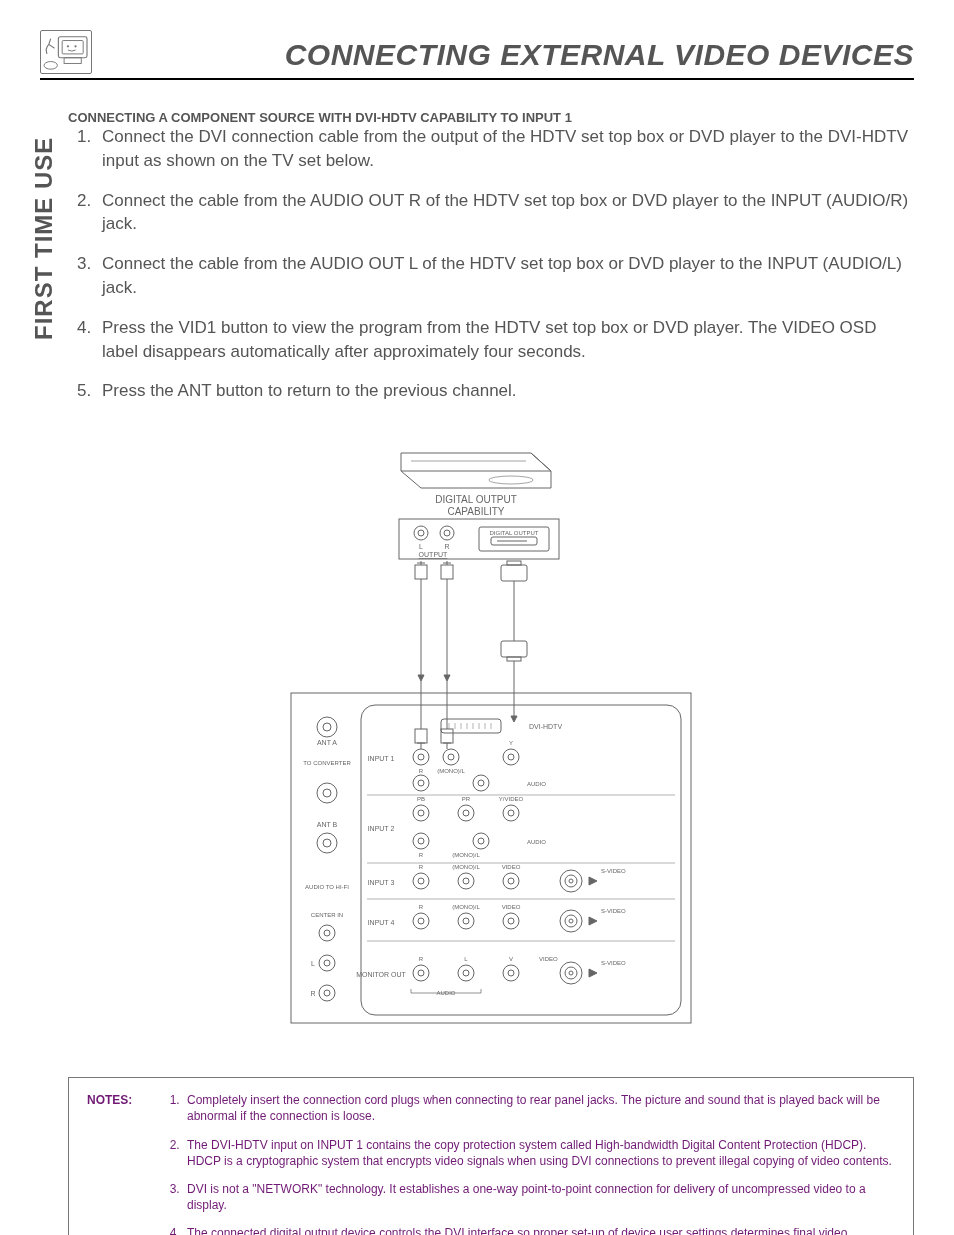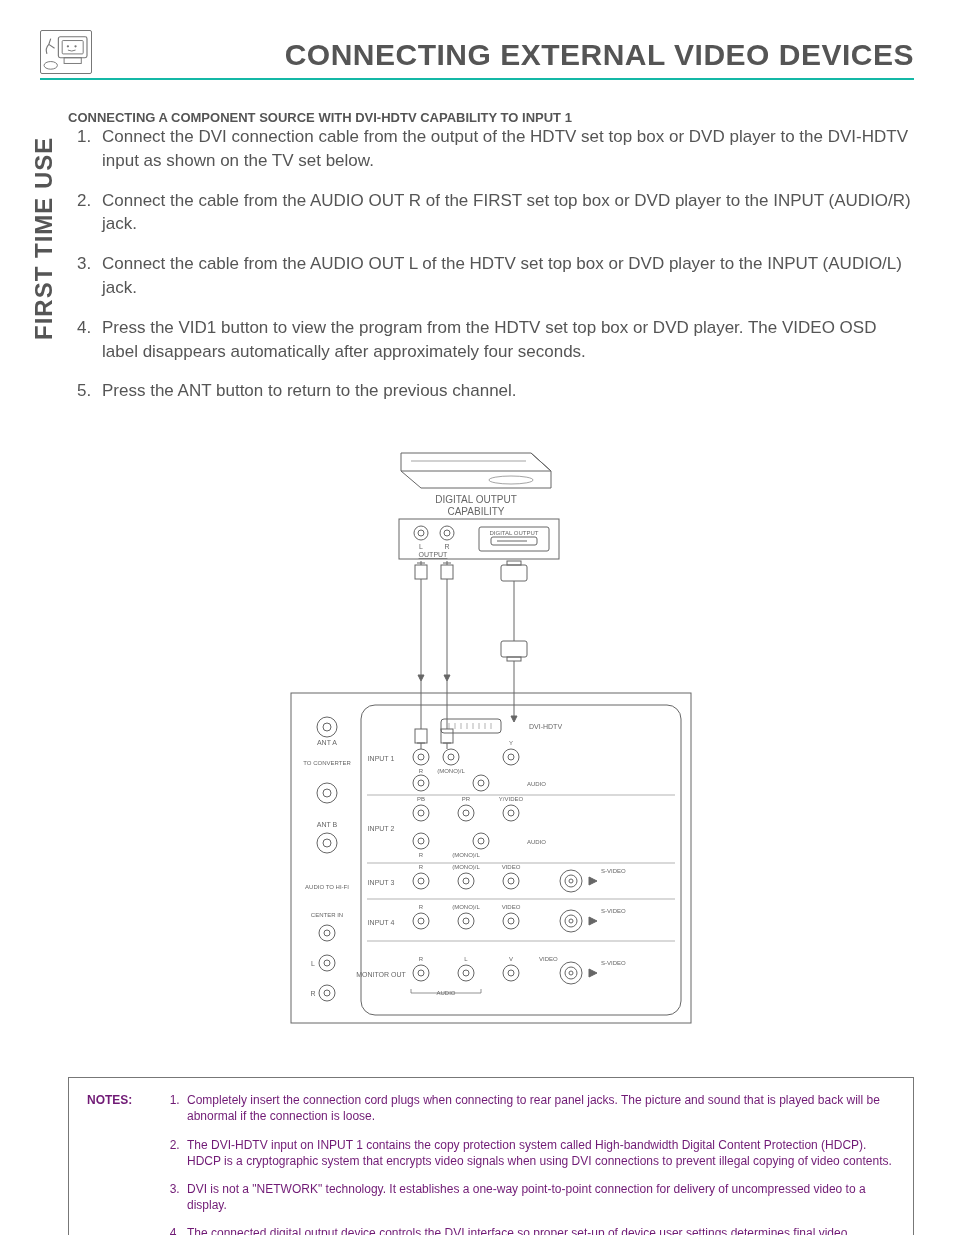--- a/index.html
+++ b/index.html
@@ -8,23 +8,24 @@
     height: 1235px;
     background: #fff;
     font-family: Arial, Helvetica, sans-serif;
     color: #555;
     position: relative;
     padding: 30px 40px 20px 40px;
   }
   .header {
     display: flex;
     align-items: flex-end;
-    border-bottom: 2px solid #14b8a6;
+    border-bottom: 2px solid #000000;
     padding-bottom: 4px;
     margin-bottom: 30px;
+    font-style: italic;
   }
   .logo-box {
     width: 52px; height: 44px;
     border: 1.5px solid #777;
     border-radius: 2px;
     position: relative;
     margin-right: 20px;
     flex: 0 0 auto;
   }
   .logo-box svg { width: 100%; height: 100%; }
@@ -123,21 +124,21 @@
   <div class="page-title">CONNECTING EXTERNAL VIDEO DEVICES</div>
 </div>
 
 <div class="side-label" style="top:340px;">FIRST TIME USE</div>
 
 <div class="content">
   <div class="sub-heading">CONNECTING A COMPONENT SOURCE WITH DVI-HDTV CAPABILITY TO INPUT 1</div>
 
   <ol class="steps">
     <li>Connect the DVI connection cable from the output of the HDTV set top box or DVD player to the DVI-HDTV input as shown on the TV set below.</li>
-    <li>Connect the cable from the AUDIO OUT R of the FIRST set top box or DVD player to the INPUT (AUDIO/R) jack.</li>
+    <li>Connect the cable from the AUDIO OUT R of the HDTV set top box or DVD player to the INPUT (AUDIO/R) jack.</li>
     <li>Connect the cable from the AUDIO OUT L of the HDTV set top box or DVD player to the INPUT (AUDIO/L) jack.</li>
     <li>Press the VID1 button to view the program from the HDTV set top box or DVD player.  The VIDEO OSD label disappears automatically after approximately four seconds.</li>
     <li>Press the ANT button to return to the previous channel.</li>
   </ol>
 
   <div class="diagram-wrap">
     <div class="diagram">
       <svg viewBox="0 0 420 590" width="420" height="590">
 
         <g stroke="#666" fill="none" stroke-width="1">

